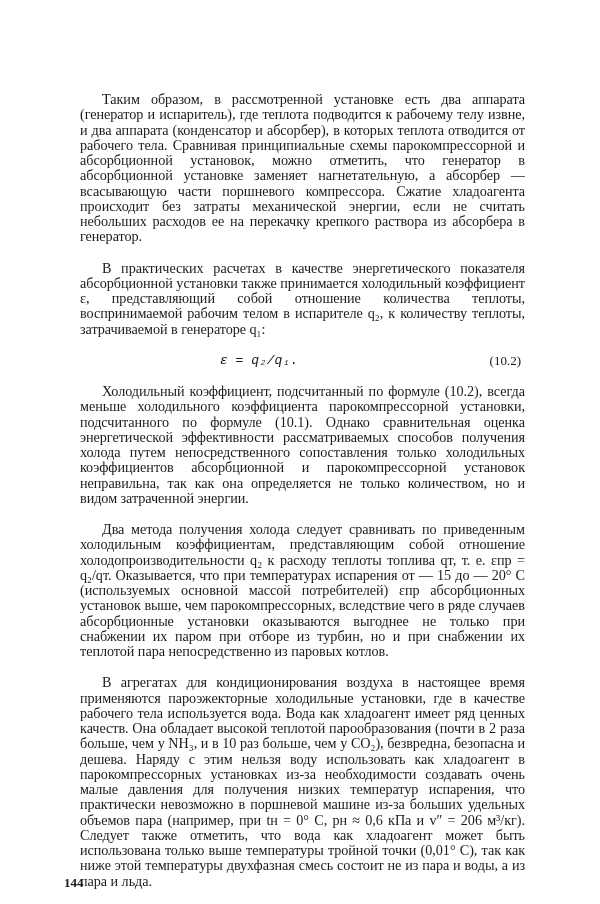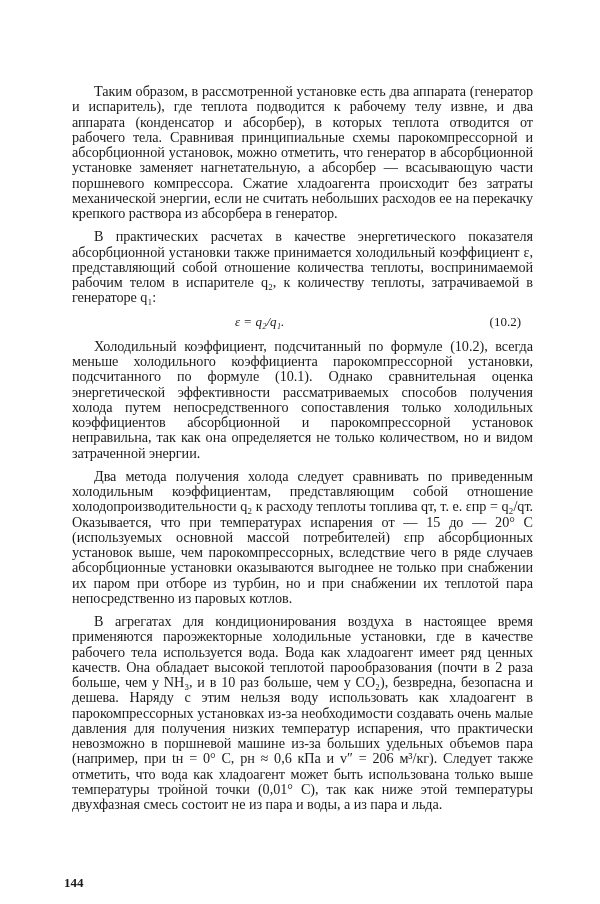--- a/index.html
+++ b/index.html
@@ -15,39 +15,40 @@
       color: #1a1a1a;
       font-family: "Liberation Serif", "DejaVu Serif", serif;
     }
     .page {
       position: absolute;
       left: 64px;
       top: 76px;
       width: 477px;
     }
     .para {
-      margin: 8px;
+      margin: 16px;
       font-size: 14.2px;
       line-height: 15.25px;
       text-align: justify;
       text-indent: 22px;
       hyphens: manual;
       letter-spacing: -0.05px;
     }
     .formula-row {
       position: relative;
       height: 15.25px;
       margin: 4px 0 10px 0;
       font-size: 13px;
       line-height: 15.25px;
     }
     .formula {
       position: absolute;
-      left: 171px;
+      left: 156px;
       font-style: italic;
+      font-family: Liberation Mono, monospace;
     }
     .formula-num {
       position: absolute;
       right: 20px;
     }
     .page-number {
       position: absolute;
       left: 64px;
       top: 875px;
       font-size: 13px;

